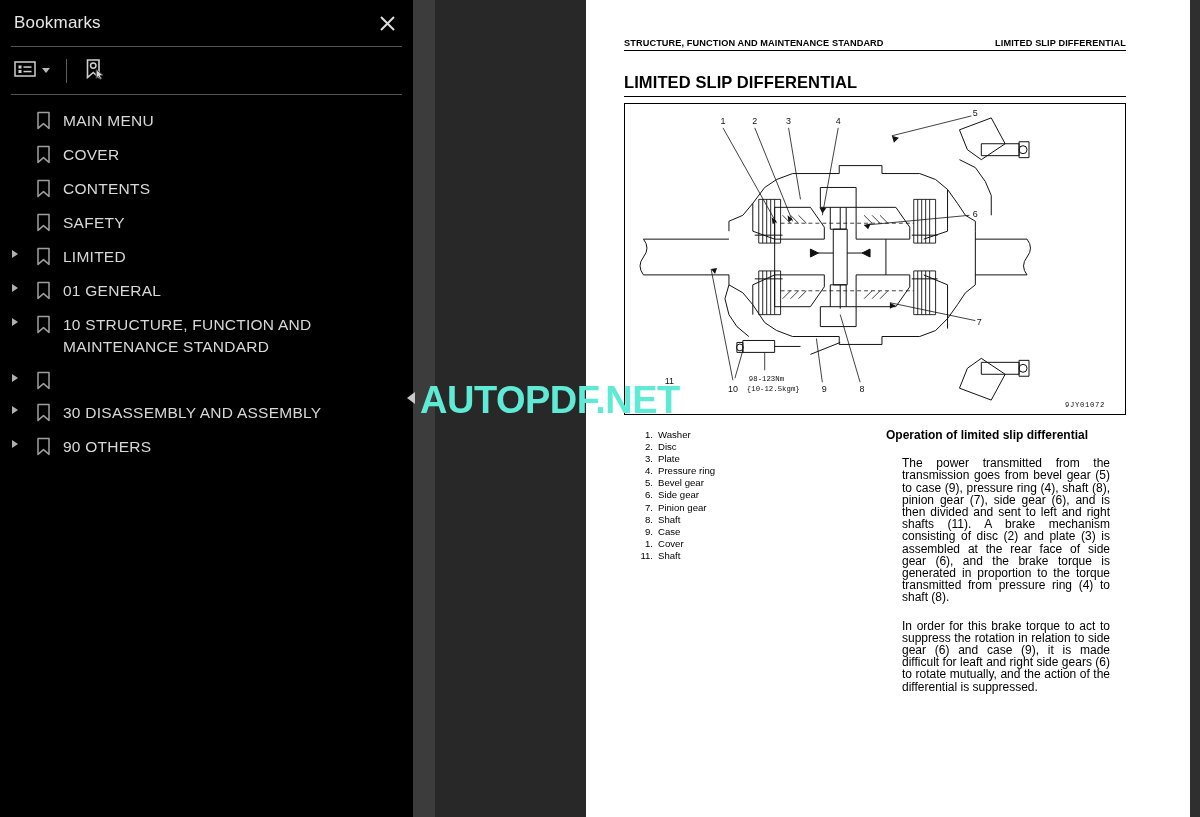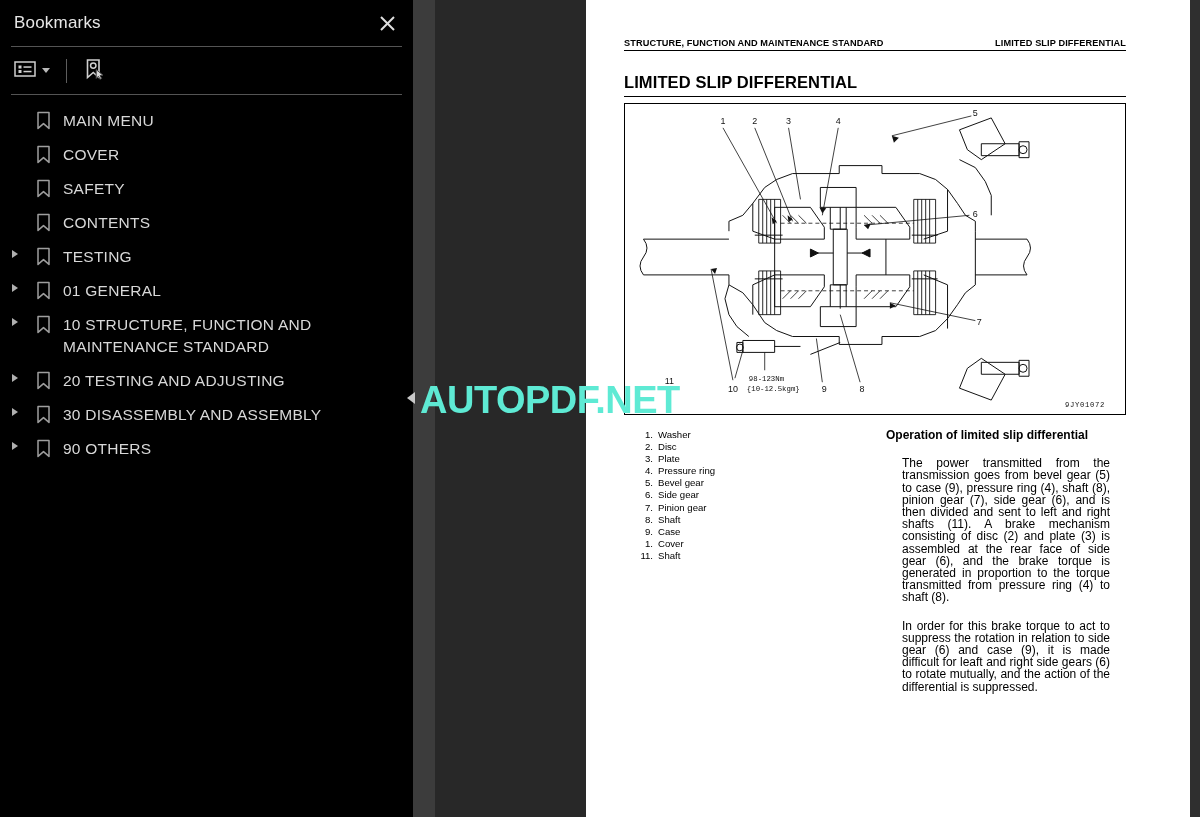--- a/index.html
+++ b/index.html
@@ -286,41 +286,41 @@
           </div>
           <div class="bm-label">COVER</div>
         </div>
         <div class="bm-item">
           <div class="bm-twisty"></div>
           <div class="bm-icon">
             <svg width="15" height="19" viewBox="0 0 15 19">
               <path d="M2 1.6 H13 V17.4 L7.5 12.6 L2 17.4 Z" fill="none" stroke="#9e9e9e" stroke-width="1.5" stroke-linejoin="round"></path>
             </svg>
           </div>
+          <div class="bm-label">CONTENTS</div>
+        </div>
+        <div class="bm-item">
+          <div class="bm-twisty"></div>
+          <div class="bm-icon">
+            <svg width="15" height="19" viewBox="0 0 15 19">
+              <path d="M2 1.6 H13 V17.4 L7.5 12.6 L2 17.4 Z" fill="none" stroke="#9e9e9e" stroke-width="1.5" stroke-linejoin="round"></path>
+            </svg>
+          </div>
           <div class="bm-label">SAFETY</div>
-        </div>
-        <div class="bm-item">
-          <div class="bm-twisty"></div>
-          <div class="bm-icon">
-            <svg width="15" height="19" viewBox="0 0 15 19">
-              <path d="M2 1.6 H13 V17.4 L7.5 12.6 L2 17.4 Z" fill="none" stroke="#9e9e9e" stroke-width="1.5" stroke-linejoin="round"></path>
-            </svg>
-          </div>
-          <div class="bm-label">CONTENTS</div>
         </div>
         <div class="bm-item">
           <div class="bm-twisty">
             <span class="chev"></span>
           </div>
           <div class="bm-icon">
             <svg width="15" height="19" viewBox="0 0 15 19">
               <path d="M2 1.6 H13 V17.4 L7.5 12.6 L2 17.4 Z" fill="none" stroke="#9e9e9e" stroke-width="1.5" stroke-linejoin="round"></path>
             </svg>
           </div>
-          <div class="bm-label">TESTING</div>
+          <div class="bm-label">LIMITED</div>
         </div>
         <div class="bm-item">
           <div class="bm-twisty">
             <span class="chev"></span>
           </div>
           <div class="bm-icon">
             <svg width="15" height="19" viewBox="0 0 15 19">
               <path d="M2 1.6 H13 V17.4 L7.5 12.6 L2 17.4 Z" fill="none" stroke="#9e9e9e" stroke-width="1.5" stroke-linejoin="round"></path>
             </svg>
           </div>
@@ -339,21 +339,20 @@
         </div>
         <div class="bm-item">
           <div class="bm-twisty">
             <span class="chev"></span>
           </div>
           <div class="bm-icon">
             <svg width="15" height="19" viewBox="0 0 15 19">
               <path d="M2 1.6 H13 V17.4 L7.5 12.6 L2 17.4 Z" fill="none" stroke="#9e9e9e" stroke-width="1.5" stroke-linejoin="round"></path>
             </svg>
           </div>
-          <div class="bm-label">20 TESTING AND ADJUSTING</div>
         </div>
         <div class="bm-item">
           <div class="bm-twisty">
             <span class="chev"></span>
           </div>
           <div class="bm-icon">
             <svg width="15" height="19" viewBox="0 0 15 19">
               <path d="M2 1.6 H13 V17.4 L7.5 12.6 L2 17.4 Z" fill="none" stroke="#9e9e9e" stroke-width="1.5" stroke-linejoin="round"></path>
             </svg>
           </div>

